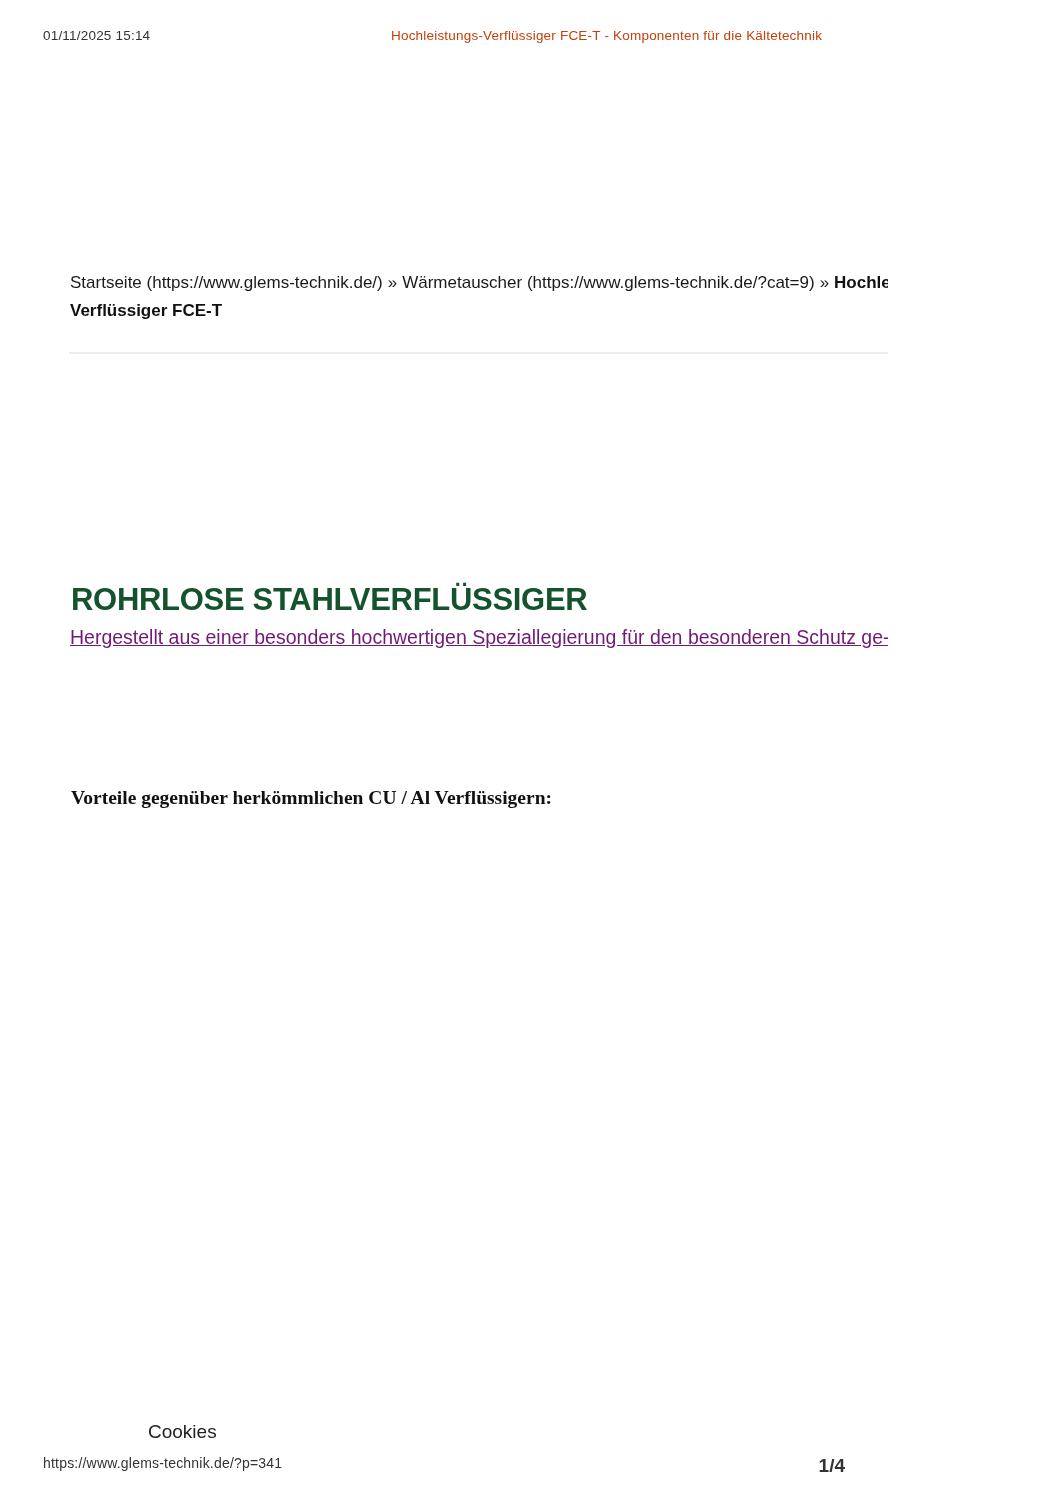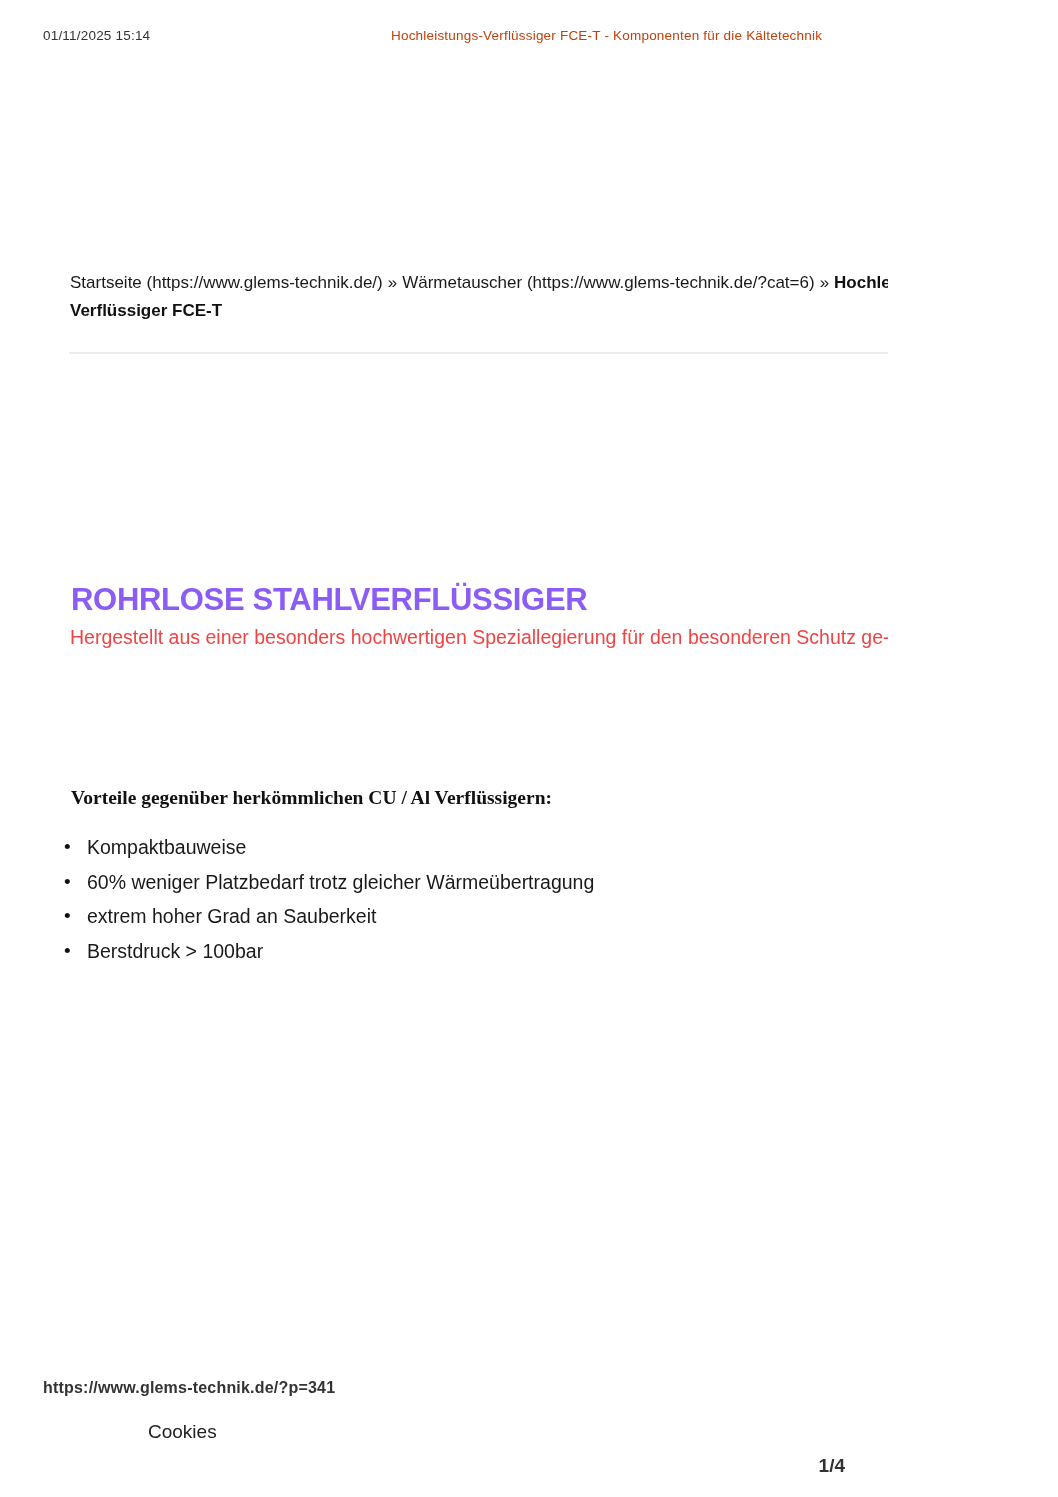--- a/index.html
+++ b/index.html
@@ -14,22 +14,22 @@
   
   .print-date {
     position: absolute; left: 43px; top: 28px;
     font-size: 13.5px; color: #333; letter-spacing: 0.2px;
   }
   .print-title {
     position: absolute; left: 391px; top: 28px;
     font-size: 13.5px; color: #c2410c; letter-spacing: 0.2px;
   }
   .footer-url {
-    position: absolute; left: 43px; top: 1379px;
-    font-size: 16px; color: #333; letter-spacing: 0.2px; font-weight: bold;
+    position: absolute; left: 43px; top: 1455px;
+    font-size: 14px; color: #333; letter-spacing: 0.2px;
   }
   .footer-page {
     position: absolute; right: 43px; top: 1455px;
     font-size: 19px; color: #333; font-weight: bold;
   }
 
   
   .breadcrumb {
     position: absolute; left: 70px; top: 269px; width: 920px;
     font-size: 17px; line-height: 28px; color: #1a1a1a;
@@ -45,26 +45,26 @@
 
   
   .h1-center {
     position: absolute; left: 70px; top: 419px; width: 860px;
     text-align: center;
     font-size: 26px; font-weight: bold; color: #000;
     letter-spacing: -0.3px;
   }
   .h2-left {
     position: absolute; left: 71px; top: 556px;
-    font-size: 31px; font-weight: bold; color: #8b5cf6;
+    font-size: 31px; font-weight: bold; color: #14532d;
     letter-spacing: -0.3px;
   }
   .para1 {
     position: absolute; left: 70px; top: 600px; width: 925px;
-    font-size: 19.5px; line-height: 35px; color: #ef4444;
+    font-size: 19.5px; line-height: 35px; color: #701a75; text-decoration: underline;
   }
   .para1 span { display: block; }
   .para2 {
     position: absolute; left: 70px; top: 684px; width: 925px;
     font-size: 19.5px; line-height: 35px; color: #1a1a1a;
   }
   .benefits-heading {
     position: absolute; left: 71px; top: 787px;
     font-size: 19.5px; font-weight: bold; color: #111; font-family: Liberation Serif, serif;
   }
@@ -103,41 +103,35 @@
 </style>
 </head>
 <body>
 
 <div class="page">
 
   <div class="print-date">01/11/2025 15:14</div>
   <div class="print-title">Hochleistungs-Verflüssiger FCE-T - Komponenten für die Kältetechnik</div>
 
   <div class="breadcrumb">
-    <span>Startseite (https://www.glems-technik.de/)</span><span class="sep">»</span><span>Wärmetauscher (https://www.glems-technik.de/?cat=6)</span><span class="sep">»</span><strong><span>Hochleistungs-</span><br><span>Verflüssiger FCE-T</span></strong>
+    <span>Startseite (https://www.glems-technik.de/)</span><span class="sep">»</span><span>Wärmetauscher (https://www.glems-technik.de/?cat=9)</span><span class="sep">»</span><strong><span>Hochleistungs-</span><br><span>Verflüssiger FCE-T</span></strong>
   </div>
 
   <div class="divider"></div>
 
 
   <h2 class="h2-left">ROHRLOSE STAHLVERFLÜSSIGER</h2>
 
   <p class="para1">
     <span>Hergestellt aus einer besonders hochwertigen Speziallegierung für den besonderen Schutz ge-</span>
   </p>
 
 
   <div class="benefits-heading">Vorteile gegenüber herkömmlichen CU / Al Verflüssigern:</div>
 
-  <ul class="benefits-list">
-    <li>Kompaktbauweise</li>
-    <li>60% weniger Platzbedarf trotz gleicher Wärmeübertragung</li>
-    <li>extrem hoher Grad an Sauberkeit</li>
-    <li>Berstdruck &gt; 100bar</li>
-  </ul>
 
   <button class="scroll-top-btn">
     <span style="display:flex;">
       <svg width="26" height="18" viewBox="0 0 26 18" aria-hidden="true">
         <polyline points="4,15 13,5.5 22,15" fill="none" stroke="#111111" stroke-width="6" stroke-linecap="butt" stroke-linejoin="miter"></polyline>
       </svg>
     </span>
   </button>
 
   <div class="cookies-link">Cookies</div>

